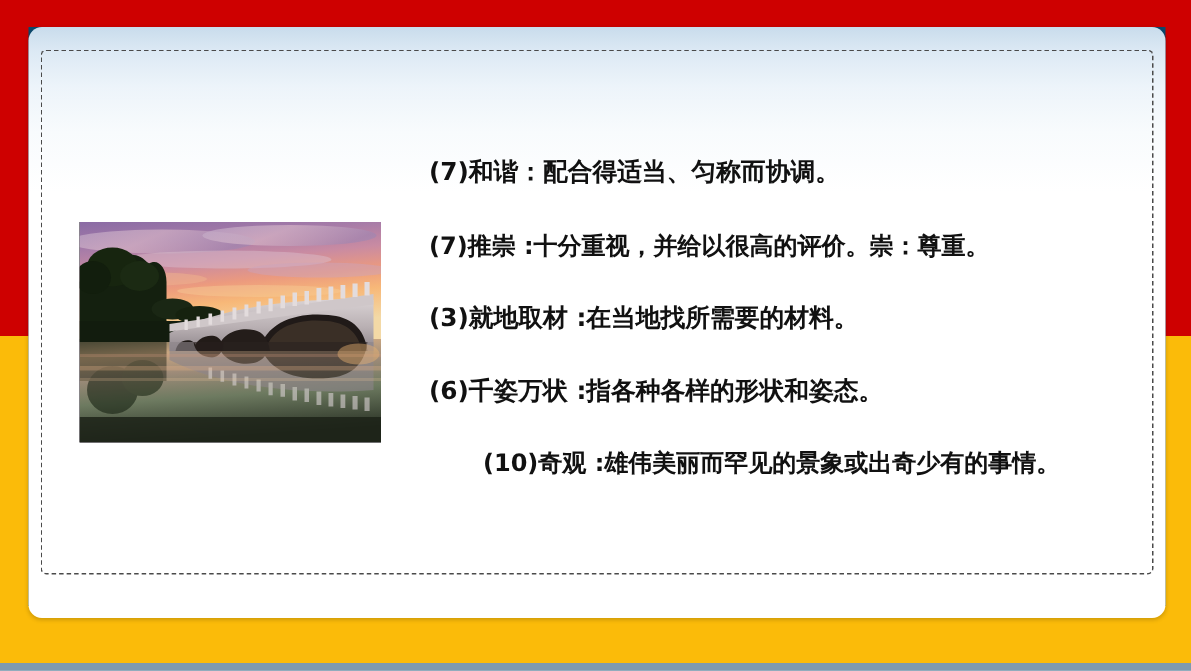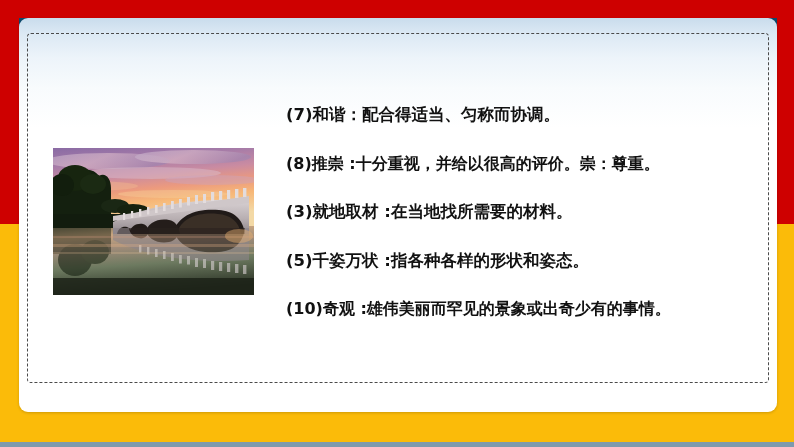--- a/index.html
+++ b/index.html
@@ -117,21 +117,21 @@
   .def-line {
     font-family: "DejaVu Sans", "Liberation Sans", sans-serif;
     font-weight: bold;
     font-size: 16.5px;
     line-height: 20px;
     color: #111111;
     white-space: nowrap;
     margin-bottom: 28.5px;
     letter-spacing: 0px;
   }
-  .def-line:last-child { margin-bottom: 0; }
+  .def-line:last-child { margin-bottom: 0; margin-left: 36px; }
   .def-line.tight { font-size: 16px; }
 </style>
 </head>
 <body>
 
 <div id="slide">
 
   <div class="band band-top"></div>
   <div class="band band-left-red"></div>
   <div class="band band-left-yellow"></div>
@@ -268,20 +268,20 @@
 
           <rect x="0" y="130" width="201" height="17" fill="#1C2218" opacity="0.85"></rect>
 
           <ellipse cx="186" cy="88" rx="14" ry="7" fill="#E8B271" opacity="0.45"></ellipse>
         </g>
       </svg>
     </div>
 
     <div id="definition-list">
       <div class="def-line">(7)和谐：配合得适当、匀称而协调。</div>
-      <div class="def-line tight">(8)推崇 :十分重视，并给以很高的评价。崇：尊重。</div>
+      <div class="def-line tight">(7)推崇 :十分重视，并给以很高的评价。崇：尊重。</div>
       <div class="def-line">(3)就地取材 :在当地找所需要的材料。</div>
-      <div class="def-line">(5)千姿万状 :指各种各样的形状和姿态。</div>
+      <div class="def-line">(6)千姿万状 :指各种各样的形状和姿态。</div>
       <div class="def-line tight">(10)奇观 :雄伟美丽而罕见的景象或出奇少有的事情。</div>
     </div>
 
   </div>
 </div>
 
 </body></html>

